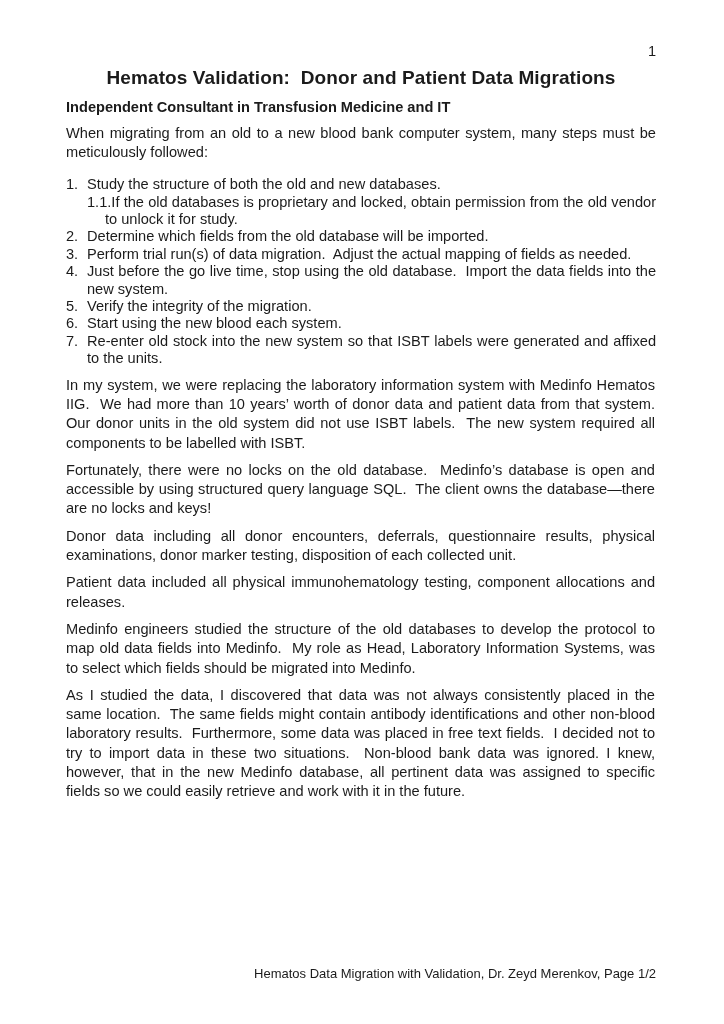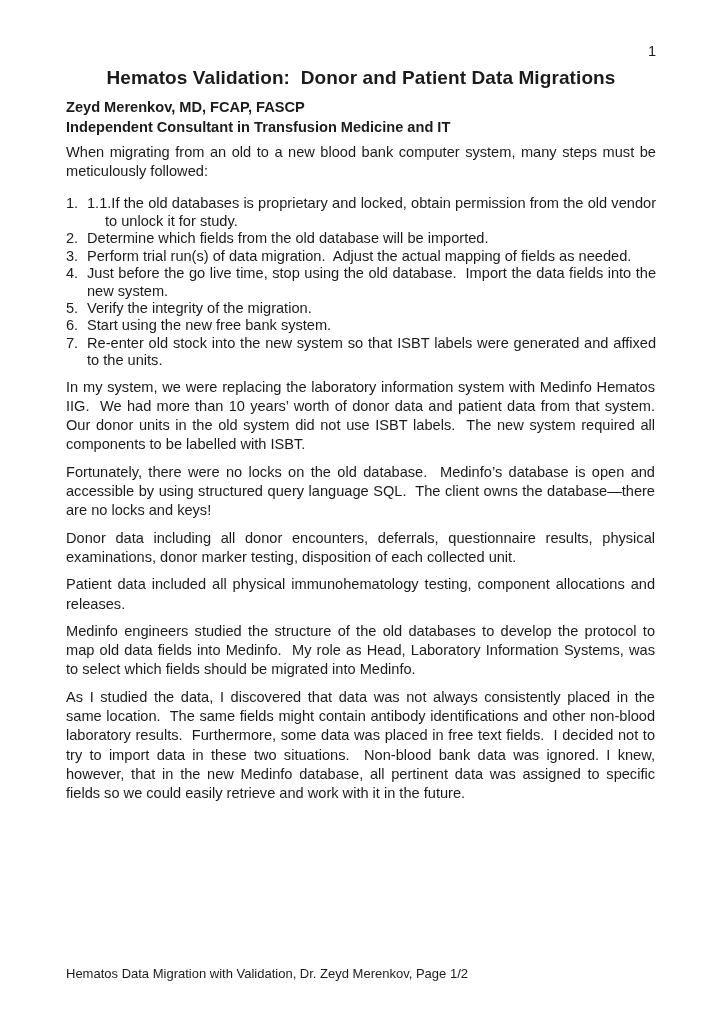--- a/index.html
+++ b/index.html
@@ -65,63 +65,62 @@
   .para {
     margin: 8px 1px 0 0;
     text-align: justify;
     white-space: pre-wrap;
   }
   .page-footer {
     position: absolute;
     top: 964px;
     left: 66px;
     right: 68px;
-    text-align: left;
+    text-align: right;
     font-size: 13px;
     line-height: 19px;
     white-space: pre-wrap;
   }
 </style>
 </head>
 <body>
 
 <div class="page">
 
   <div class="page-number">1</div>
 
   <h1 class="title">Hematos Validation:  Donor and Patient Data Migrations</h1>
-  <div class="byline">Zeyd Merenkov, MD, FCAP, FASCP</div>
   <div class="byline">Independent Consultant in Transfusion Medicine and IT</div>
 
   <p class="intro">When migrating from an old to a new blood bank computer system, many steps must be meticulously followed:</p>
 
   <div class="steps">
     <div class="step">
         <span class="num">1.</span>
-        <div class="stext"><div class="sub"><span class="subnum">1.1.</span><span class="subtext">If the old databases is proprietary and locked, obtain permission from the old vendor to unlock it for study.</span></div></div>
+        <div class="stext"><span class="stext-main">Study the structure of both the old and new databases.</span><div class="sub"><span class="subnum">1.1.</span><span class="subtext">If the old databases is proprietary and locked, obtain permission from the old vendor to unlock it for study.</span></div></div>
       </div>
     <div class="step">
         <span class="num">2.</span>
         <div class="stext"><span class="stext-main">Determine which fields from the old database will be imported.</span></div>
       </div>
     <div class="step">
         <span class="num">3.</span>
         <div class="stext"><span class="stext-main">Perform trial run(s) of data migration.  Adjust the actual mapping of fields as needed.</span></div>
       </div>
     <div class="step">
         <span class="num">4.</span>
         <div class="stext"><span class="stext-main">Just before the go live time, stop using the old database.  Import the data fields into the new system.</span></div>
       </div>
     <div class="step">
         <span class="num">5.</span>
         <div class="stext"><span class="stext-main">Verify the integrity of the migration.</span></div>
       </div>
     <div class="step">
         <span class="num">6.</span>
-        <div class="stext"><span class="stext-main">Start using the new free bank system.</span></div>
+        <div class="stext"><span class="stext-main">Start using the new blood each system.</span></div>
       </div>
     <div class="step">
         <span class="num">7.</span>
         <div class="stext"><span class="stext-main">Re-enter old stock into the new system so that ISBT labels were generated and affixed to the units.</span></div>
       </div>
   </div>
 
   <p class="para">In my system, we were replacing the laboratory information system with Medinfo Hematos IIG.  We had more than 10 years’ worth of donor data and patient data from that system.  Our donor units in the old system did not use ISBT labels.  The new system required all components to be labelled with ISBT.</p>
   <p class="para">Fortunately, there were no locks on the old database.  Medinfo’s database is open and accessible by using structured query language SQL.  The client owns the database—there are no locks and keys!</p>
   <p class="para">Donor data including all donor encounters, deferrals, questionnaire results, physical examinations, donor marker testing, disposition of each collected unit.</p>

